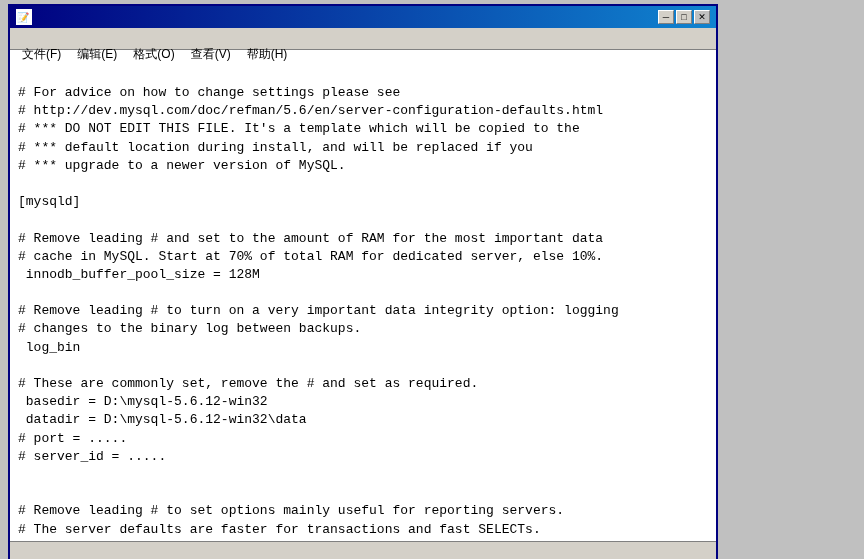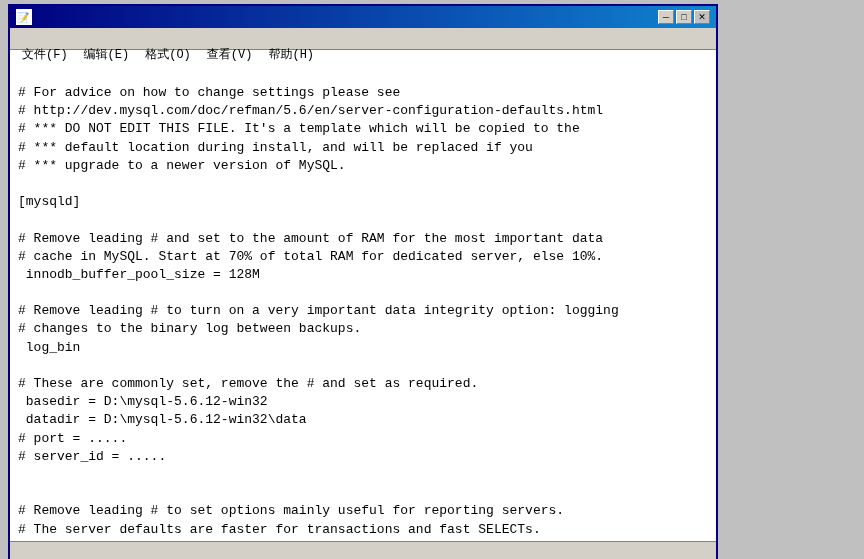--- a/index.html
+++ b/index.html
@@ -92,21 +92,21 @@
       display: flex;
       gap: 0px;
       height: 22px;
       align-items: center;
       flex-shrink: 0;
     }
 
     .menu-item {
       padding: 2px 8px;
       font-size: 12px;
-      font-family: Liberation Mono, monospace;
+      font-family: Liberation Sans, sans-serif;
       color: #000000;
       cursor: pointer;
       margin-top: 32px;
     }
 
     .content-area {
       flex: 1;
       background: #ffffff;
       overflow: auto;
       padding: 4px 8px;

